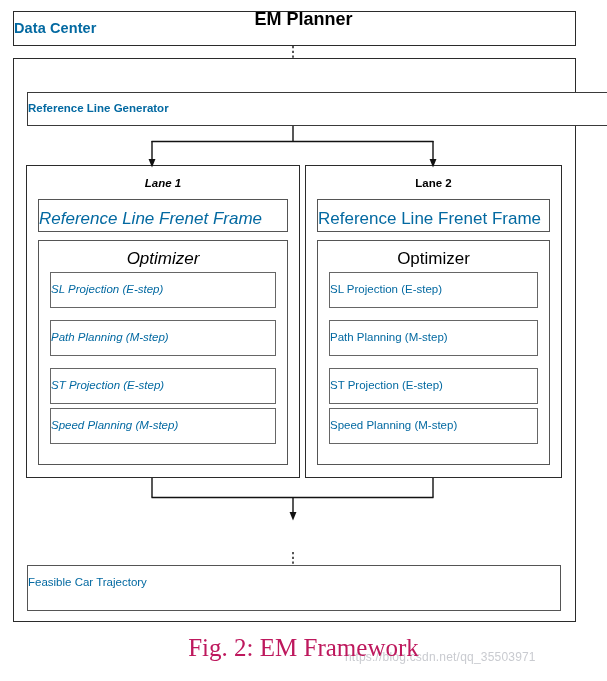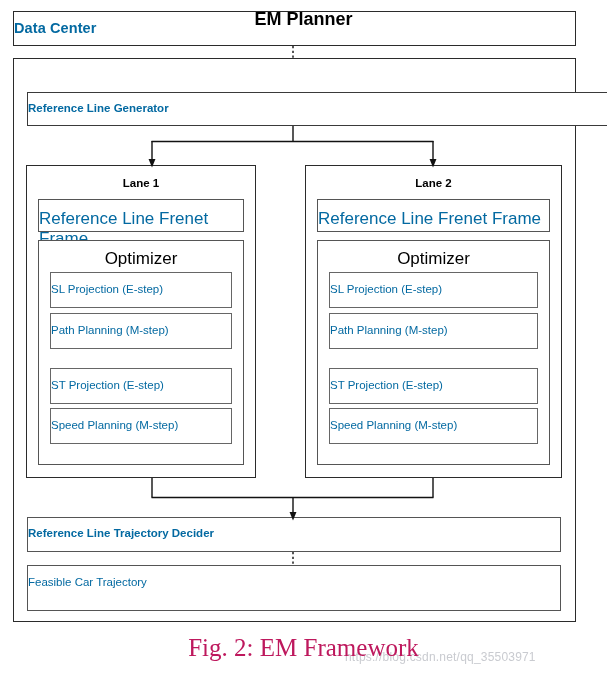--- a/index.html
+++ b/index.html
@@ -70,21 +70,21 @@
     font-size: 11.5px;
     font-weight: bold;
   }
 
   
   .lane-box {
     top: 165px;
     height: 313px;
     border: 1.5px solid #2b2b2b;
   }
-  #lane-1-box { left: 26px; width: 230px; }
+  #lane-1-box { left: 26px; width: 274px; font-style: italic; }
   #lane-2-box { left: 305px; width: 257px; }
   .lane-title {
     position: absolute;
     left: 0; top: 11px; width: 100%;
     text-align: center;
     font-size: 11.5px;
     font-weight: bold;
   }
 
   .frenet-box {
@@ -121,21 +121,21 @@
     width: auto;
     height: 36px;
     border: 1.5px solid #666666;
   }
   .step-box .lbl {
     top: 10px;
     font-size: 11.5px;
   }
   .step-box:nth-of-type(1) { }
   .s0 { top: 31px; }
-  .s1 { top: 72px; }
+  .s1 { top: 79px; }
   .s2 { top: 127px; }
   .s3 { top: 167px; }
 
   
   #trajectory-decider-box {
     left: 27px; top: 517px; width: 534px; height: 35px;
     border: 1.5px solid #555555;
   }
   #trajectory-decider-box .lbl {
     top: 9px;
@@ -241,23 +241,20 @@
       </div>
       <div class="box step-box s2">
         <div class="lbl">ST Projection (E-step)</div>
       </div>
       <div class="box step-box s3">
         <div class="lbl">Speed Planning (M-step)</div>
       </div>
     </div>
   </div>
 
-  <div class="box" id="trajectory-decider-box">
-    <div class="lbl">Reference Line Trajectory Decider</div>
-  </div>
 
   <div class="box" id="feasible-trajectory-box">
     <div class="lbl">Feasible Car Trajectory</div>
   </div>
 
   <svg class="connector-svg" viewBox="0 0 607 681">
     <defs>
       <marker id="arrowhead" markerWidth="7" markerHeight="7" refX="3.2" refY="3" orient="auto" markerUnits="strokeWidth">
         <path d="M0,0.4 L6.4,3 L0,5.6 z" fill="#111111"></path>
       </marker>

